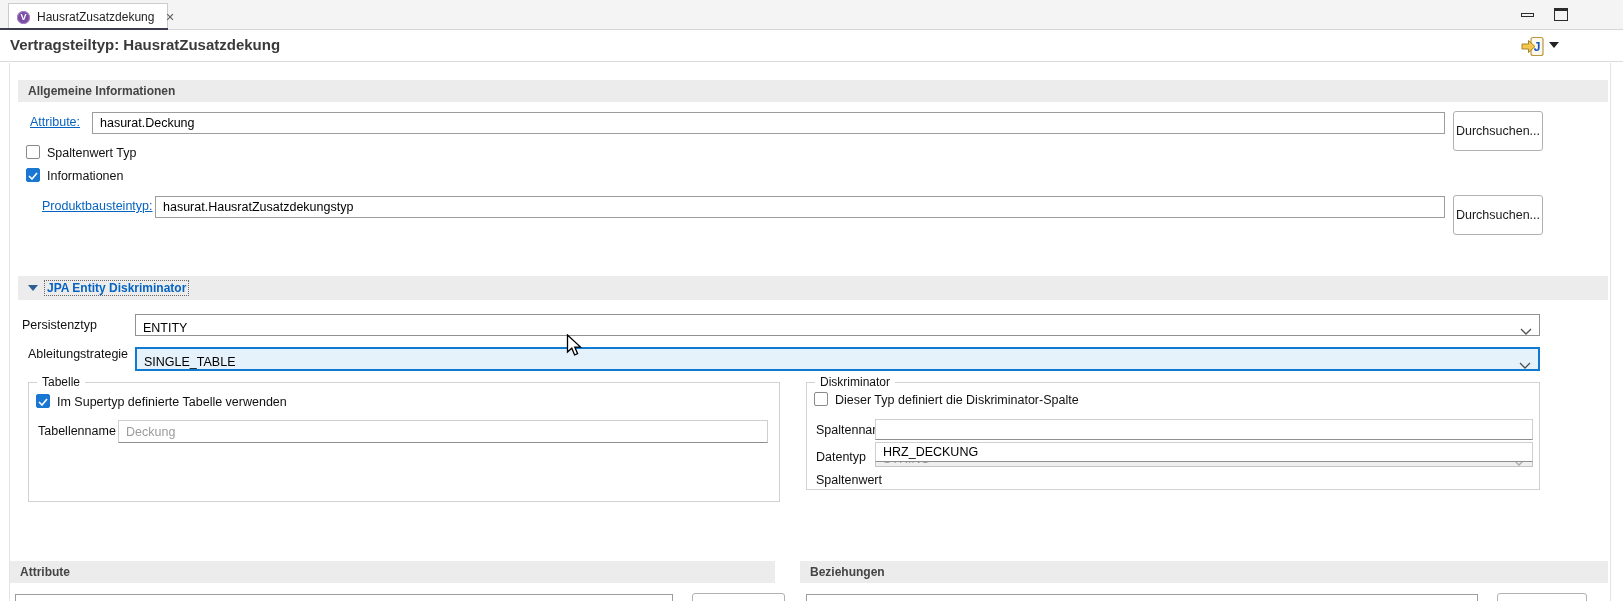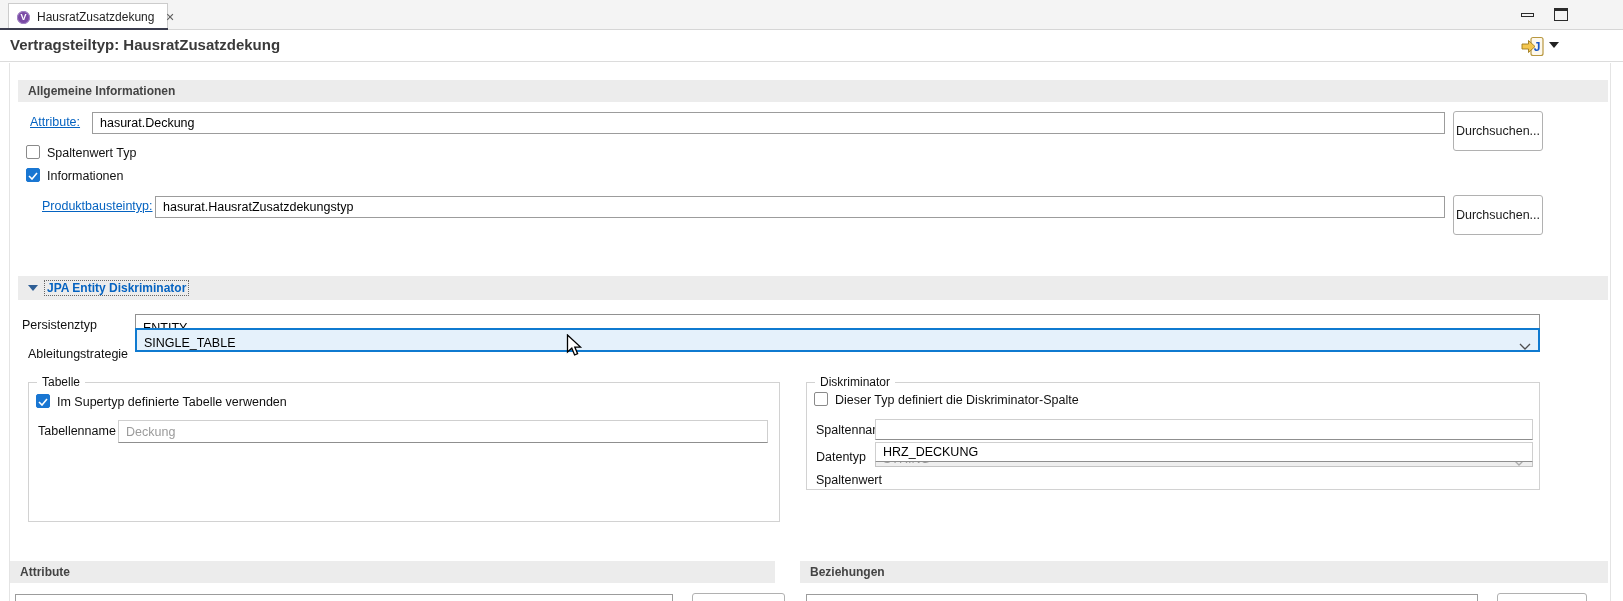--- a/index.html
+++ b/index.html
@@ -129,30 +129,30 @@
   <div class="combo" style="left:135px; top:314px; width:1405px;">
     <span>ENTITY</span>
     <span class="chev">
       <svg width="12" height="7" viewBox="0 0 12 7">
           <polyline points="1,1 6,6 11,1" fill="none" stroke="#4f4f4f" stroke-width="1.3"></polyline>
         </svg>
     </span>
   </div>
 
   <div class="lbl" style="left:28px; top:347px;">Ableitungstrategie</div>
-  <div class="combo focused" style="left:135px; top:328px; width:1405px;">
+  <div class="combo focused" style="left:135px; top:347px; width:1405px;">
     <span>SINGLE_TABLE</span>
     <span class="chev">
       <svg width="12" height="7" viewBox="0 0 12 7">
           <polyline points="1,1 6,6 11,1" fill="none" stroke="#4f4f4f" stroke-width="1.3"></polyline>
         </svg>
     </span>
   </div>
 
-  <div class="group" style="left:28px; top:382px; width:752px; height:140px;">
+  <div class="group" style="left:28px; top:382px; width:752px; height:120px;">
     <span class="group-title">Tabelle</span>
   </div>
   <div class="cb checked" style="left:36px; top:394px;">
     <span>
       <svg width="10" height="8" viewBox="0 0 10 8">
         <polyline points="1,4 4,7 9,1" fill="none" stroke="#fff" stroke-width="1.6"></polyline>
       </svg>
     </span>
   </div>
   <div class="lbl" style="left:57px; top:395px;">Im Supertyp definierte Tabelle verwenden</div>

